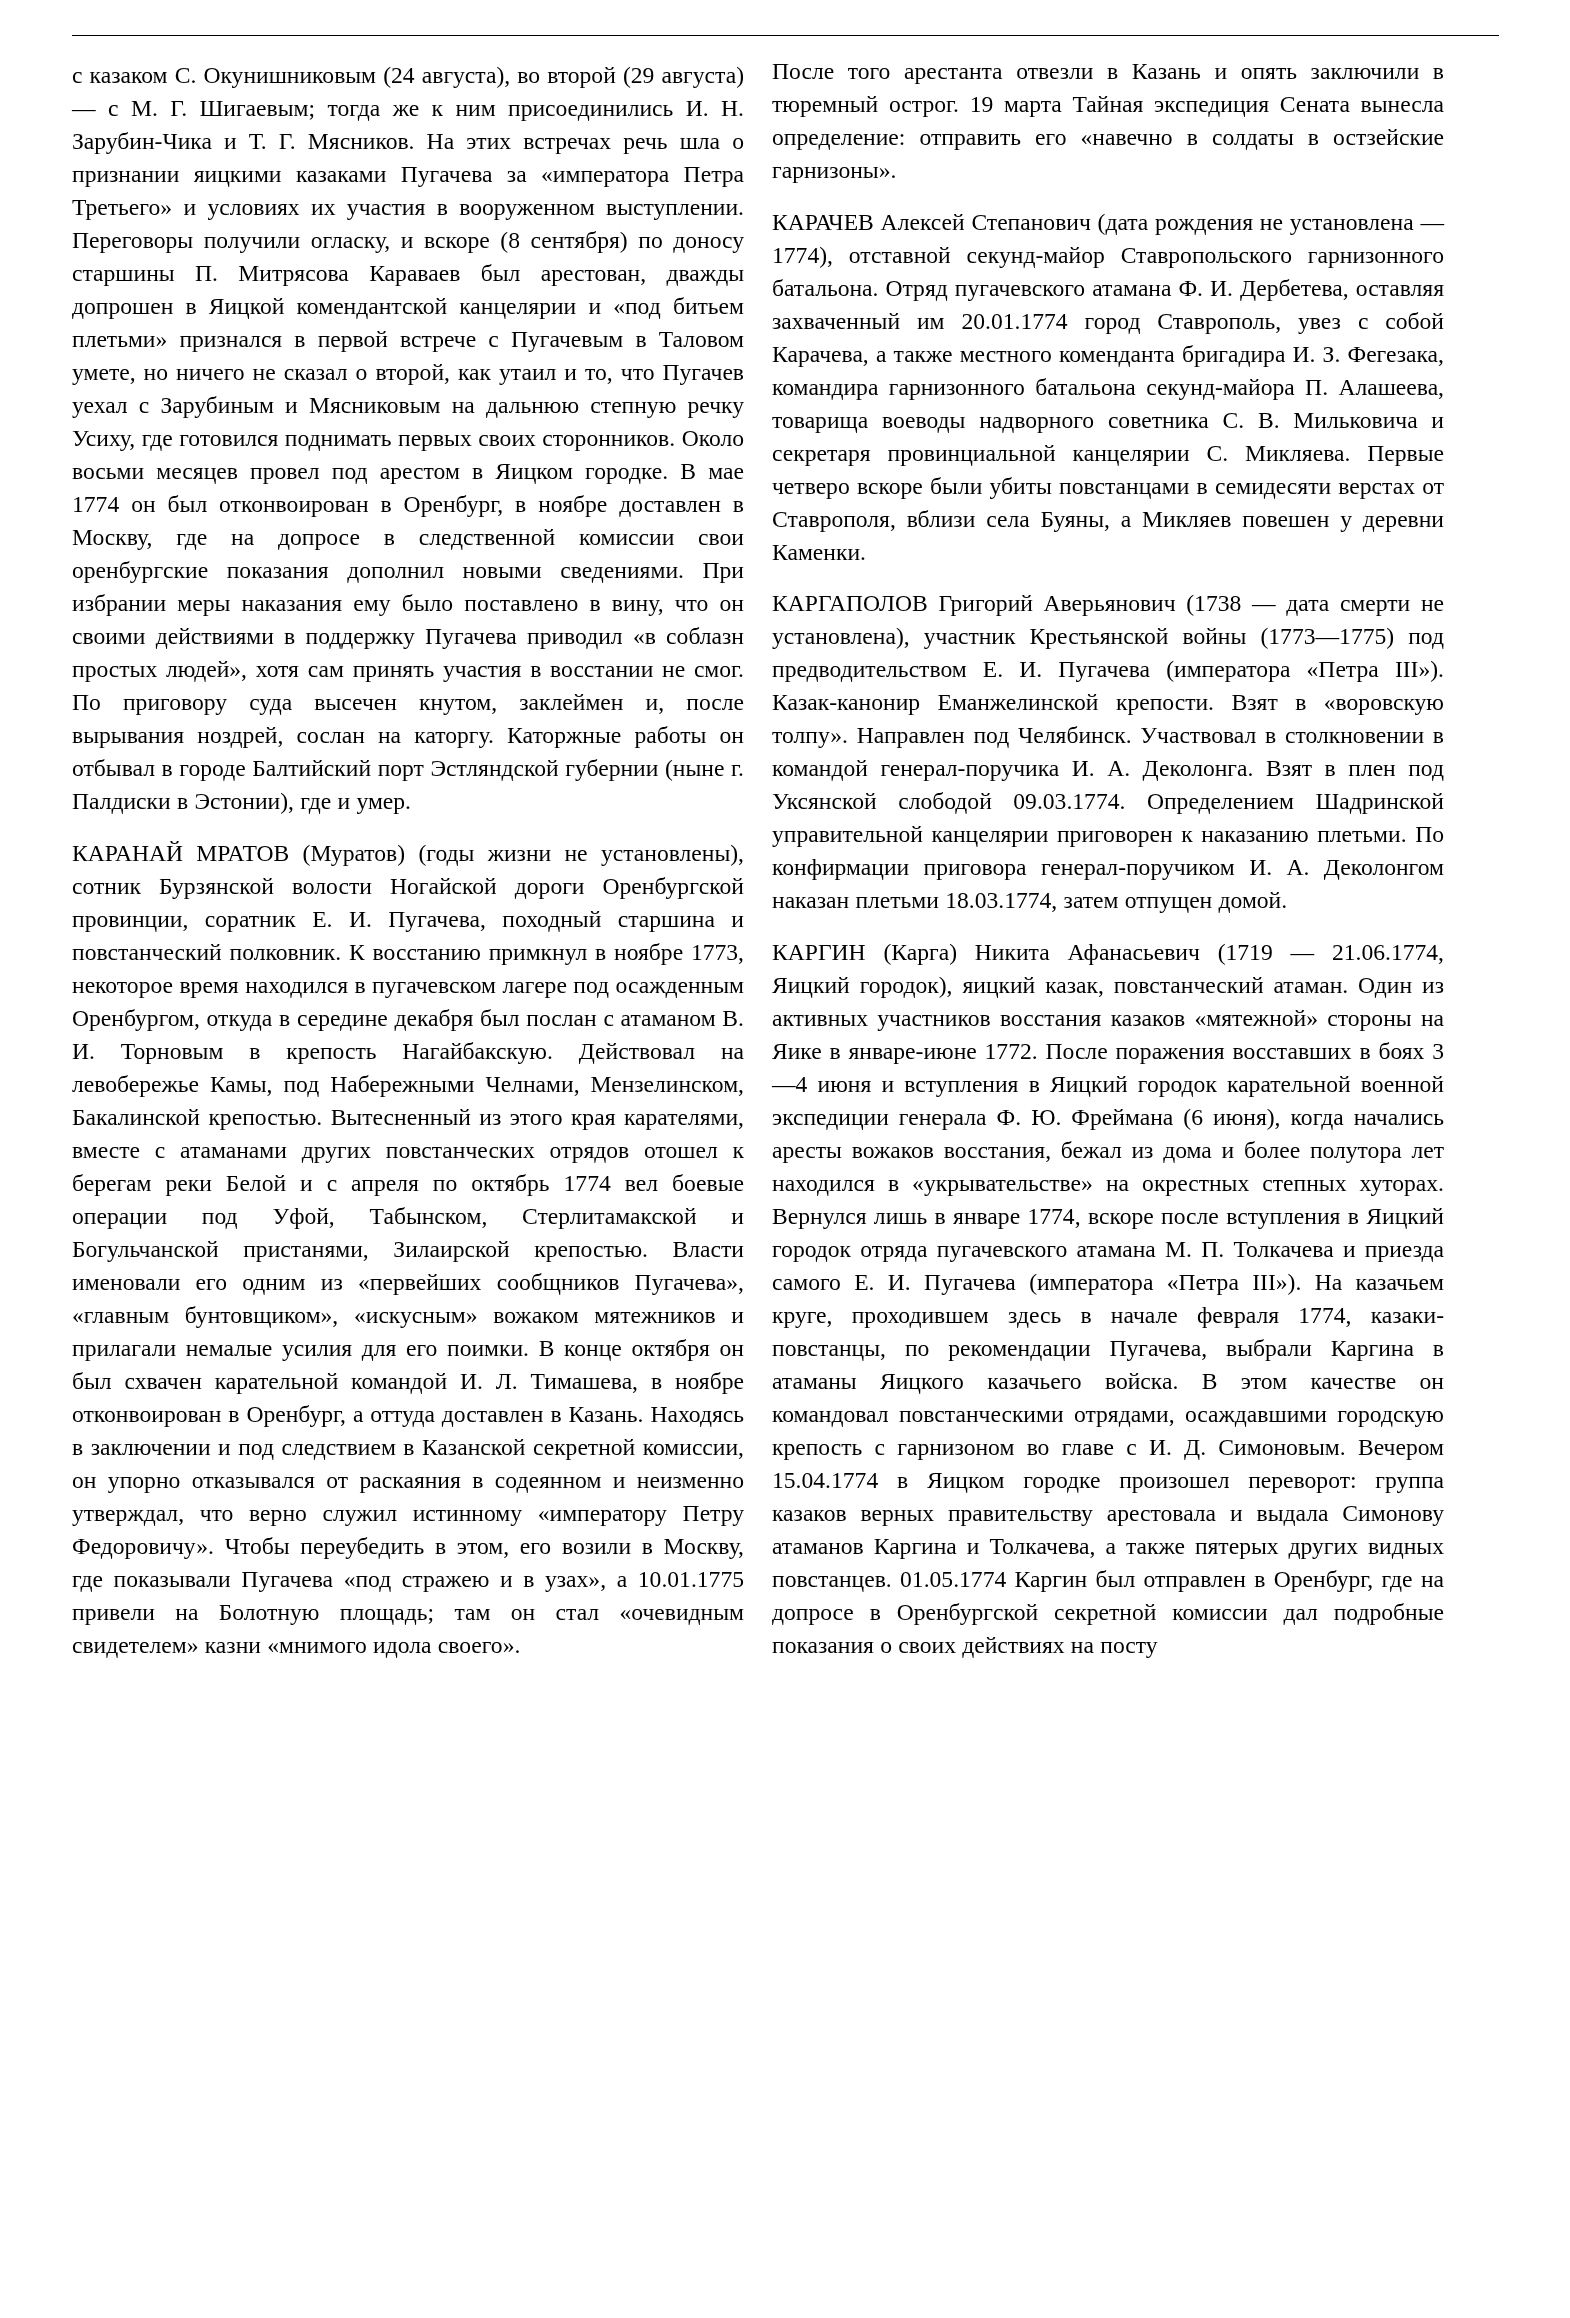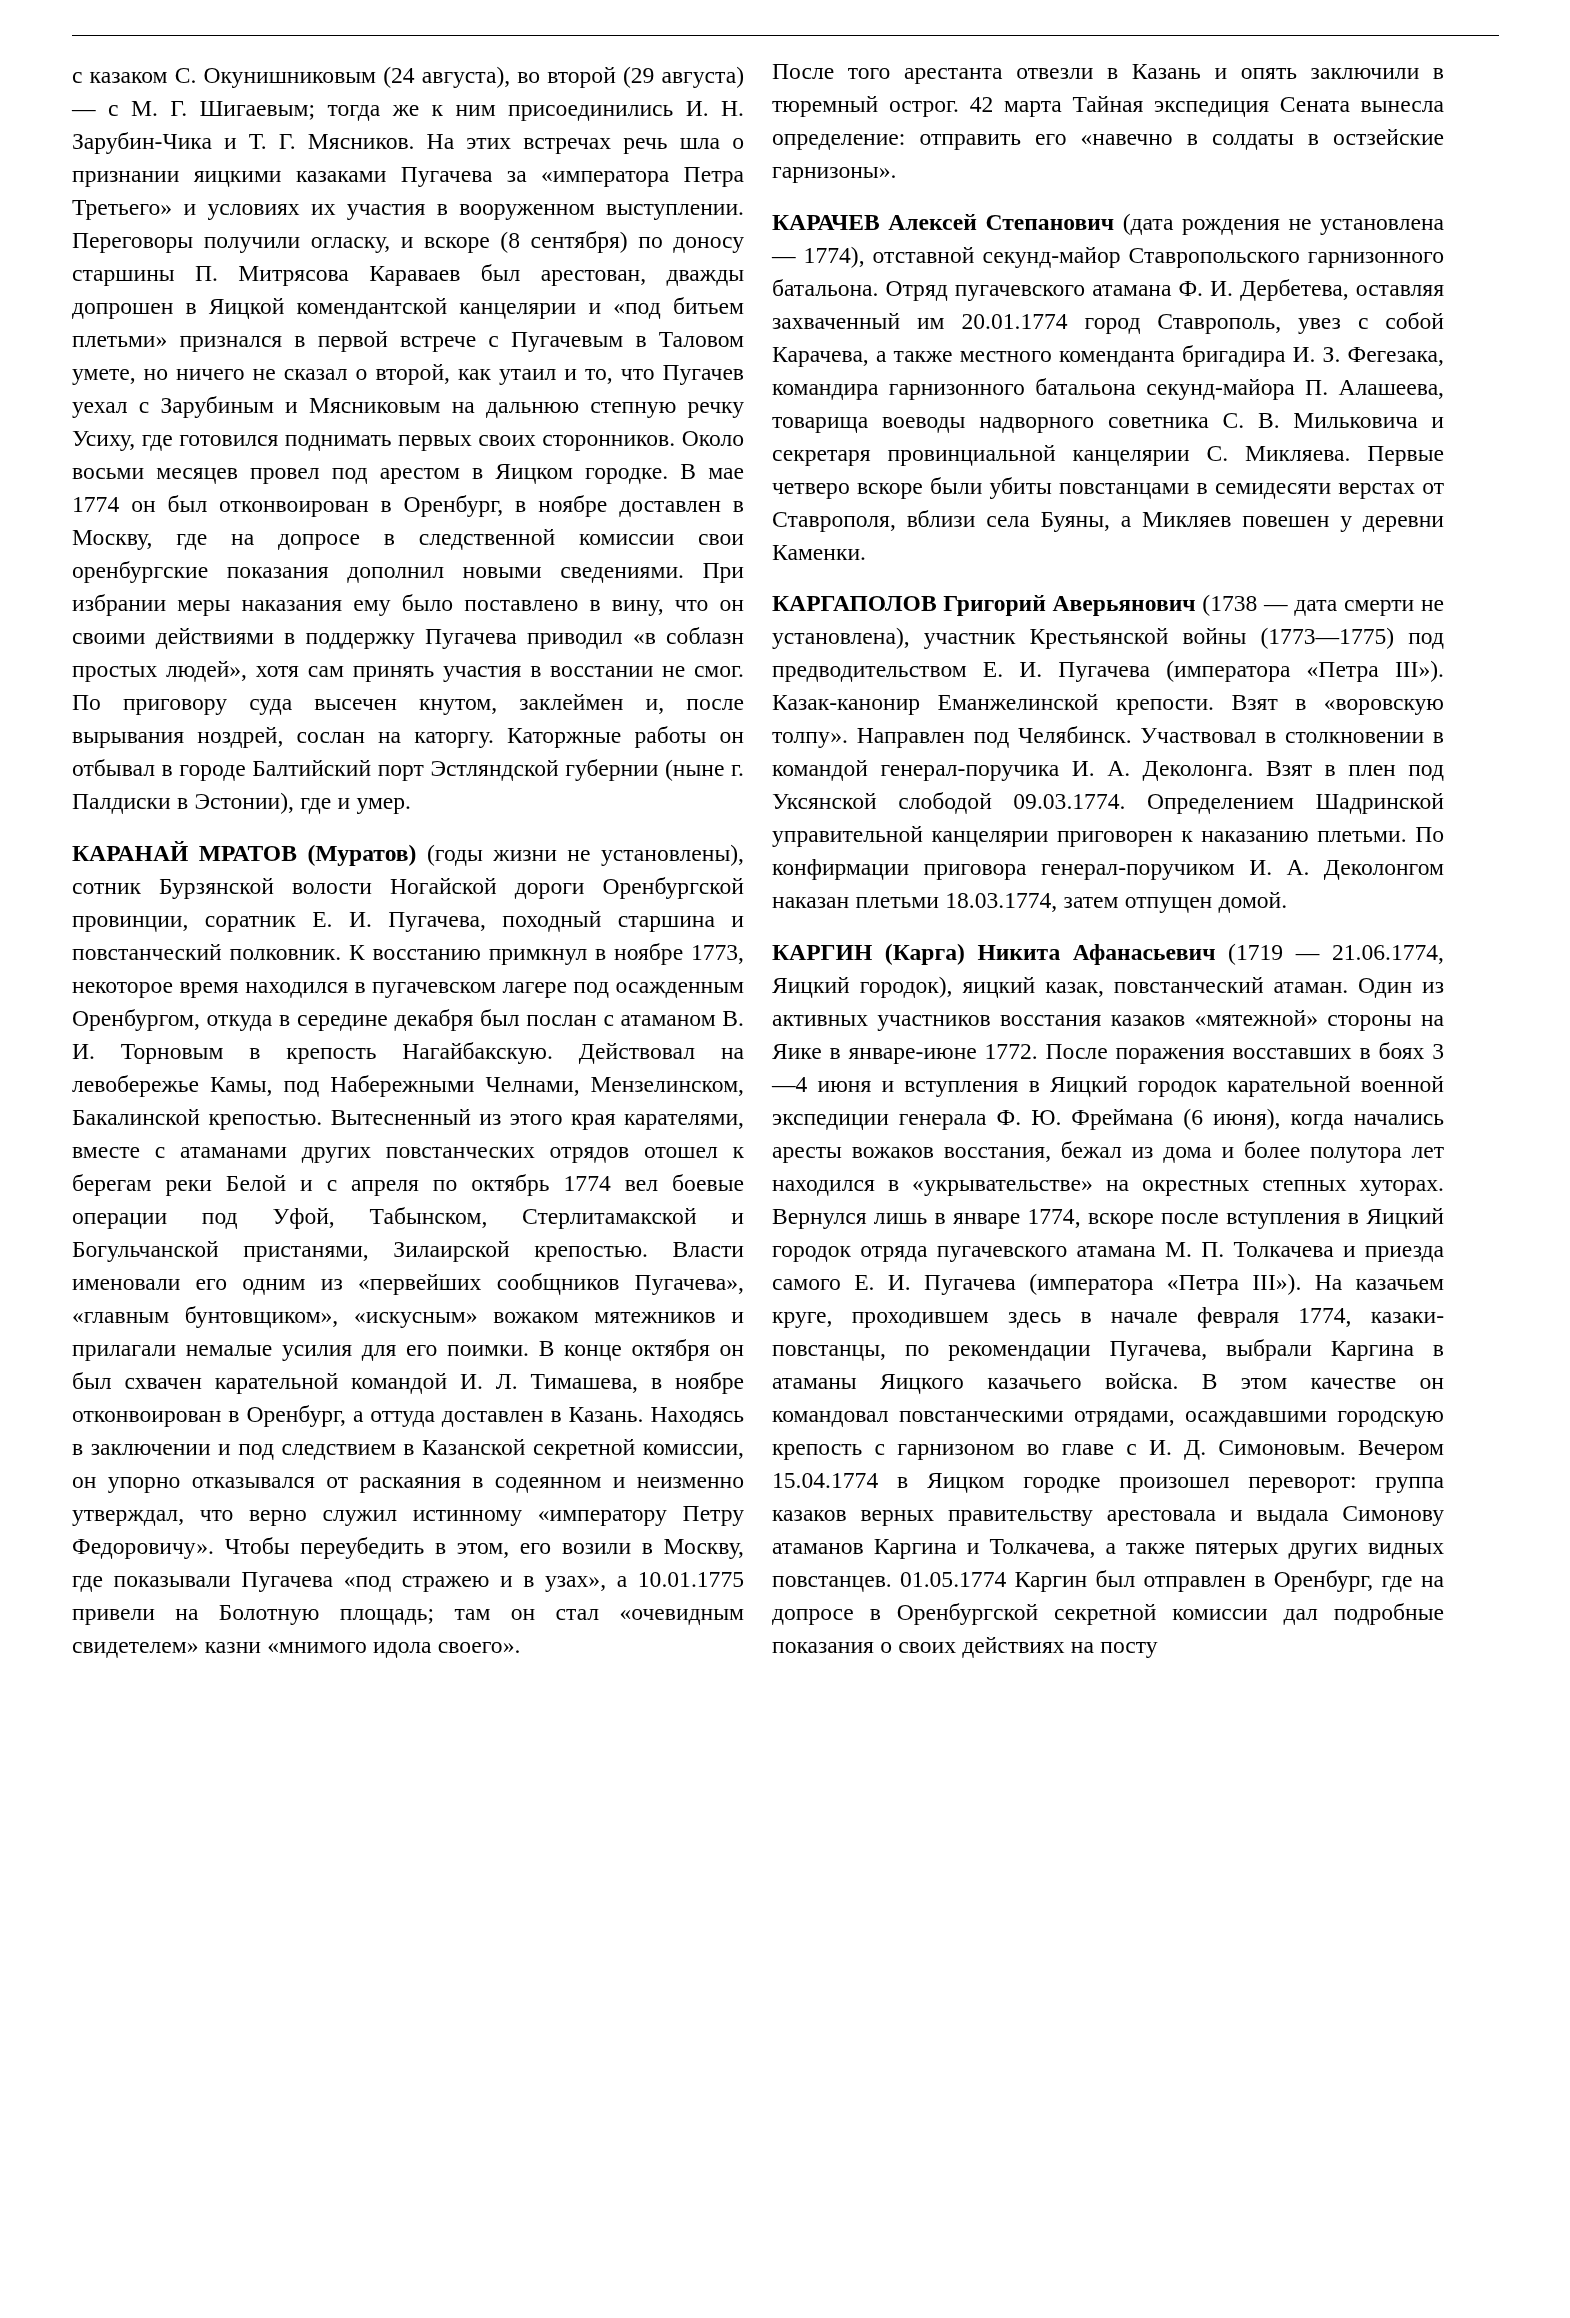--- a/index.html
+++ b/index.html
@@ -52,39 +52,39 @@
     line-height: 33px;
     text-align: justify;
     text-justify: inter-word;
     hyphens: manual;
     word-spacing: 0.4px;
   }
   p.para + p.para {
     margin-top: 18.7px;
   }
   .entry-head {
-    font-weight: bold;
+    font-weight: normal;
   }
 </style>
 </head>
 <body>
 
 <div class="page">
 
   <hr class="rule">
 
   <div class="columns">
 
     <div class="col">
       <p class="para">с казаком С. Окунишниковым (24 августа), во второй (29 августа) — с М. Г. Шигаевым; тогда же к ним присоединились И. Н. Зарубин-Чика и Т. Г. Мясников. На этих встречах речь шла о признании яицкими казаками Пугачева за «императора Петра Третьего» и условиях их участия в вооруженном выступлении. Переговоры получили огласку, и вскоре (8 сентября) по доносу старшины П. Митрясова Караваев был арестован, дважды допрошен в Яицкой комендантской канцелярии и «под битьем плетьми» признался в первой встрече с Пугачевым в Таловом умете, но ничего не сказал о второй, как утаил и то, что Пугачев уехал с Зарубиным и Мясниковым на дальнюю степную речку Усиху, где готовился поднимать первых своих сторонников. Около восьми месяцев провел под арестом в Яицком городке. В мае 1774 он был отконвоирован в Оренбург, в ноябре доставлен в Москву, где на допросе в следственной комиссии свои оренбургские показания дополнил новыми сведениями. При избрании меры наказания ему было поставлено в вину, что он своими действиями в поддержку Пугачева приводил «в соблазн простых людей», хотя сам принять участия в восстании не смог. По приговору суда высечен кнутом, заклеймен и, после вырывания ноздрей, сослан на каторгу. Каторжные работы он отбывал в городе Балтийский порт Эстляндской губернии (ныне г. Палдиски в Эстонии), где и умер.</p>
       <p class="para"><span class="entry-head">КАРАНАЙ МРАТОВ (Муратов)</span><span> (годы жизни не установлены), сотник Бурзянской волости Ногайской дороги Оренбургской провинции, соратник Е. И. Пугачева, походный старшина и повстанческий полковник. К восстанию примкнул в ноябре 1773, некоторое время находился в пугачевском лагере под осажденным Оренбургом, откуда в середине декабря был послан с атаманом В. И. Торновым в крепость Нагайбакскую. Действовал на левобережье Камы, под Набережными Челнами, Мензелинском, Бакалинской крепостью. Вытесненный из этого края карателями, вместе с атаманами других повстанческих отрядов отошел к берегам реки Белой и с апреля по октябрь 1774 вел боевые операции под Уфой, Табынском, Стерлитамакской и Богульчанской пристанями, Зилаирской крепостью. Власти именовали его одним из «первейших сообщников Пугачева», «главным бунтовщиком», «искусным» вожаком мятежников и прилагали немалые усилия для его поимки. В конце октября он был схвачен карательной командой И. Л. Тимашева, в ноябре отконвоирован в Оренбург, а оттуда доставлен в Казань. Находясь в заключении и под следствием в Казанской секретной комиссии, он упорно отказывался от раскаяния в содеянном и неизменно утверждал, что верно служил истинному «императору Петру Федоровичу». Чтобы переубедить в этом, его возили в Москву, где показывали Пугачева «под стражею и в узах», а 10.01.1775 привели на Болотную площадь; там он стал «очевидным свидетелем» казни «мнимого идола своего».</span></p>
     </div>
 
     <div class="col">
-      <p class="para">После того арестанта отвезли в Казань и опять заключили в тюремный острог. 42 марта Тайная экспедиция Сената вынесла определение: отправить его «навечно в солдаты в остзейские гарнизоны».</p>
+      <p class="para">После того арестанта отвезли в Казань и опять заключили в тюремный острог. 19 марта Тайная экспедиция Сената вынесла определение: отправить его «навечно в солдаты в остзейские гарнизоны».</p>
       <p class="para"><span class="entry-head">КАРАЧЕВ Алексей Степанович</span><span> (дата рождения не установлена — 1774), отставной секунд-майор Ставропольского гарнизонного батальона. Отряд пугачевского атамана Ф. И. Дербетева, оставляя захваченный им 20.01.1774 город Ставрополь, увез с собой Карачева, а также местного коменданта бригадира И. З. Фегезака, командира гарнизонного батальона секунд-майора П. Алашеева, товарища воеводы надворного советника С. В. Мильковича и секретаря провинциальной канцелярии С. Микляева. Первые четверо вскоре были убиты повстанцами в семидесяти верстах от Ставрополя, вблизи села Буяны, а Микляев повешен у деревни Каменки.</span></p>
       <p class="para"><span class="entry-head">КАРГАПОЛОВ Григорий Аверьянович</span><span> (1738 — дата смерти не установлена), участник Крестьянской войны (1773—1775) под предводительством Е. И. Пугачева (императора «Петра III»). Казак-канонир Еманжелинской крепости. Взят в «воровскую толпу». Направлен под Челябинск. Участвовал в столкновении в командой генерал-поручика И. А. Деколонга. Взят в плен под Уксянской слободой 09.03.1774. Определением Шадринской управительной канцелярии приговорен к наказанию плетьми. По конфирмации приговора генерал-поручиком И. А. Деколонгом наказан плетьми 18.03.1774, затем отпущен домой.</span></p>
       <p class="para"><span class="entry-head">КАРГИН (Карга) Никита Афанасьевич</span><span> (1719 — 21.06.1774, Яицкий городок), яицкий казак, повстанческий атаман. Один из активных участников восстания казаков «мятежной» стороны на Яике в январе-июне 1772. После поражения восставших в боях 3—4 июня и вступления в Яицкий городок карательной военной экспедиции генерала Ф. Ю. Фреймана (6 июня), когда начались аресты вожаков восстания, бежал из дома и более полутора лет находился в «укрывательстве» на окрестных степных хуторах. Вернулся лишь в январе 1774, вскоре после вступления в Яицкий городок отряда пугачевского атамана М. П. Толкачева и приезда самого Е. И. Пугачева (императора «Петра III»). На казачьем круге, проходившем здесь в начале февраля 1774, казаки-повстанцы, по рекомендации Пугачева, выбрали Каргина в атаманы Яицкого казачьего войска. В этом качестве он командовал повстанческими отрядами, осаждавшими городскую крепость с гарнизоном во главе с И. Д. Симоновым. Вечером 15.04.1774 в Яицком городке произошел переворот: группа казаков верных правительству арестовала и выдала Симонову атаманов Каргина и Толкачева, а также пятерых других видных повстанцев. 01.05.1774 Каргин был отправлен в Оренбург, где на допросе в Оренбургской секретной комиссии дал подробные показания о своих действиях на посту</span></p>
     </div>
 
   </div>
 </div>
 
 
 </body></html>

